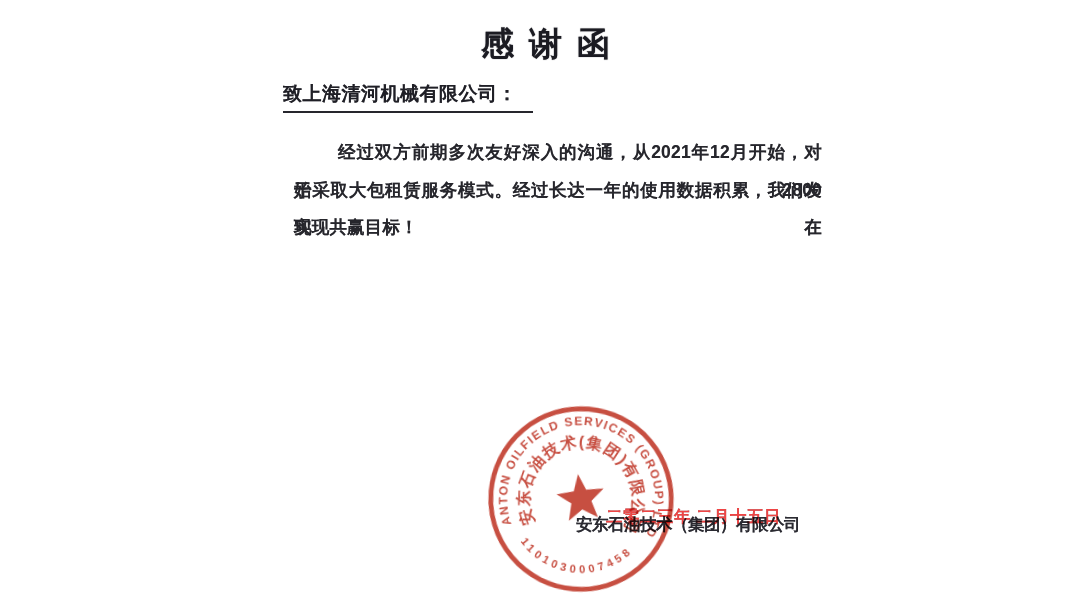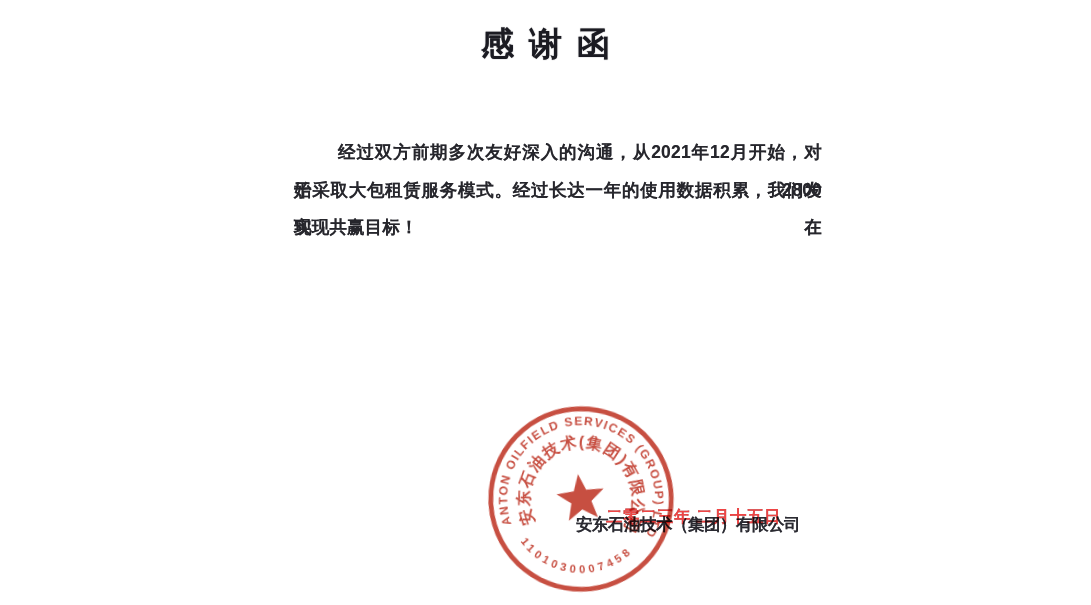--- a/index.html
+++ b/index.html
@@ -92,20 +92,21 @@
     font-weight:700;
   }
 </style>
 </head>
 <body>
 
 <div class="page">
 
   <div class="doc-title">感谢函</div>
 
+  <div class="salutation">致上海清河机械有限公司：</div>
 
   <div class="body-text">
     <div class="ln fill indent">经过双方前期多次友好深入的沟通，从2021年12月开始，对于2800</div>
     <div class="ln fill">始采取大包租赁服务模式。经过长达一年的使用数据积累，我们发现在</div>
     <div class="ln">实现共赢目标！</div>
   </div>
 
   <svg class="stamp" viewBox="0 0 200 200">
     <defs>
       <path id="arcTop" d="M 33.3,138.5 A 77,77 0 1 1 166.7,138.5" fill="none"></path>

